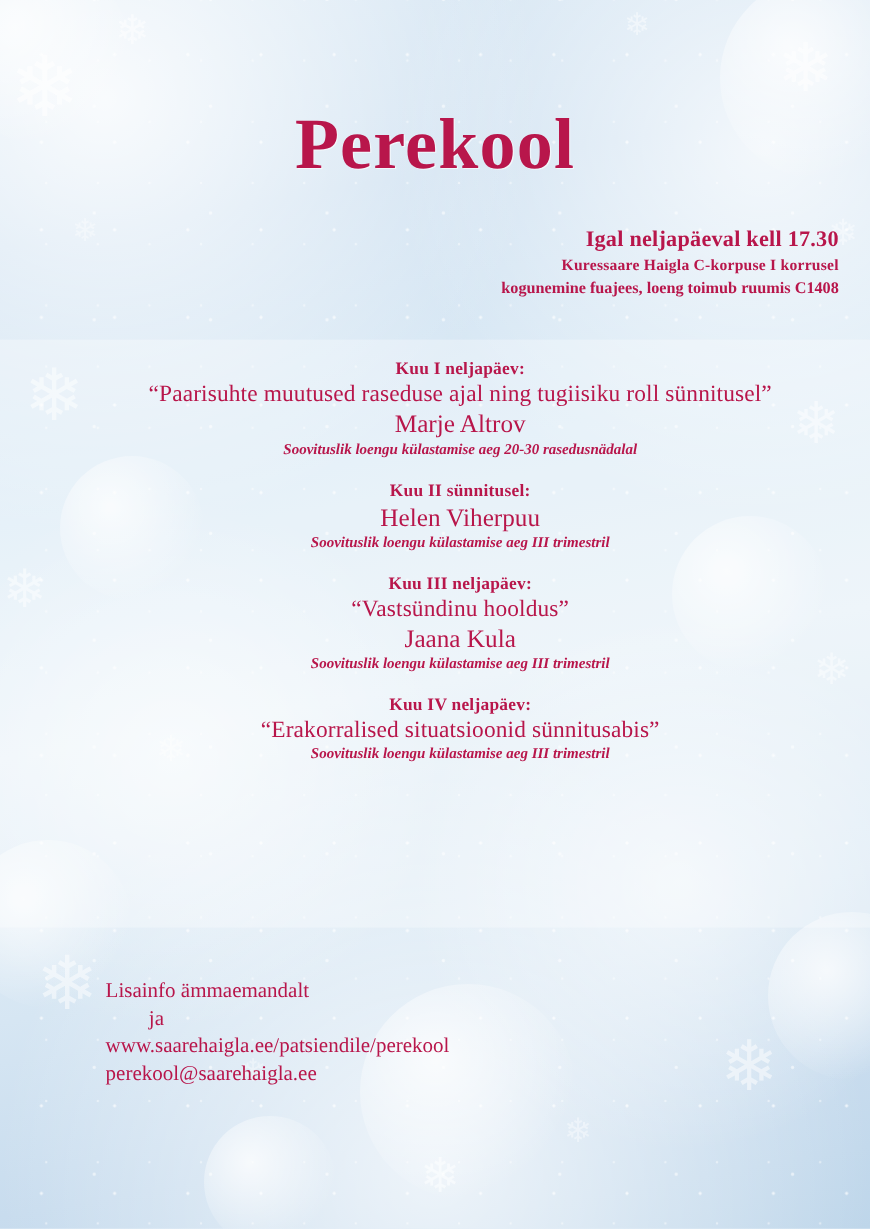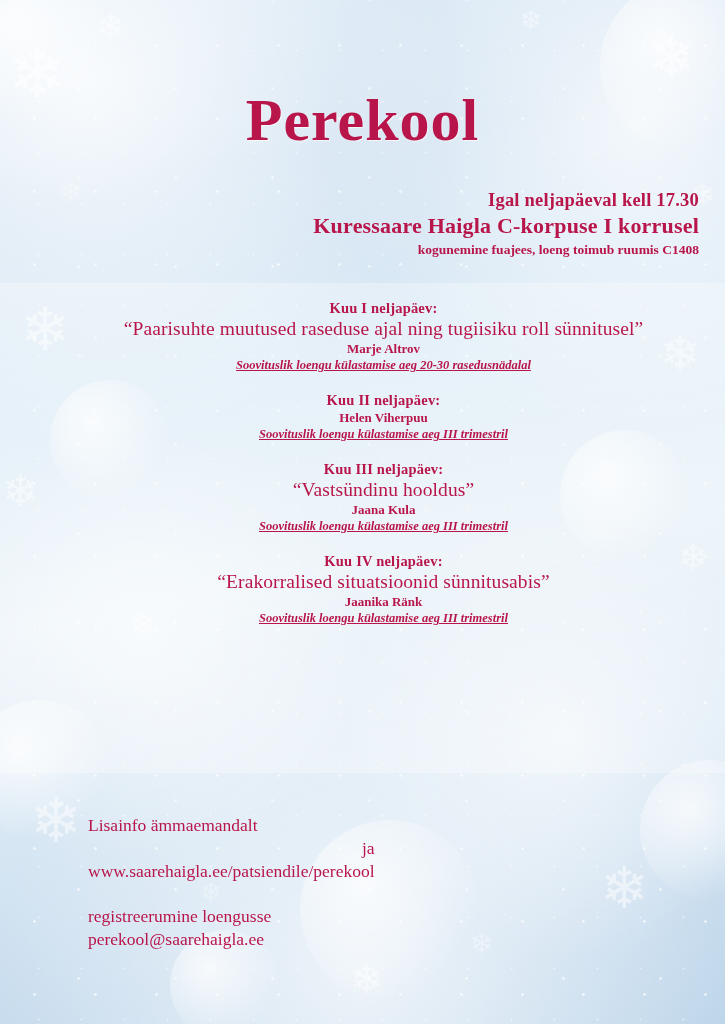--- a/index.html
+++ b/index.html
@@ -87,21 +87,21 @@
     right: 26px;
     text-align: right;
     color: #b8164b;
   }
   .meta .line1 {
     font-size: 18.5px;
     font-weight: bold;
     letter-spacing: 0.2px;
   }
   .meta .line2 {
-    font-size: 22px;
+    font-size: 13px;
     font-weight: bold;
     letter-spacing: 0.2px;
     margin-top: 2px;
   }
   .meta .line3 {
     font-size: 13.5px;
     font-weight: bold;
     margin-top: 3px;
   }
 
@@ -120,46 +120,44 @@
     letter-spacing: 0.2px;
   }
   .lec-title {
     font-size: 19.5px;
     font-weight: normal;
     color: #b8164b;
     margin-top: 1px;
     letter-spacing: 0.1px;
   }
   .lec-who {
-    font-size: 13px;
-    font-weight: bold;
+    font-size: 21px;
+    font-weight: normal;
     color: #b8164b;
     margin-top: 1px;
   }
   .lec-note {
     font-size: 12.5px;
     font-style: italic;
     font-weight: bold;
     color: #b8164b;
     margin-top: 1px;
-    text-decoration: underline;
   }
 
   .footer {
     position: absolute;
     left: 88px;
     top: 814px;
     color: #b8164b;
     font-size: 17.5px;
     line-height: 1.32;
   }
   .footer .center-ja {
     display: block;
     padding-left: 36px;
-    text-align: right;
   }
   .footer .group2 { margin-top: 22px; }
 </style>
 </head>
 <body>
 
 <div class="poster">
 
   <div class="bokeh" style="left:-40px; top:-30px; width:150px; height:150px;"></div>
   <div class="bokeh" style="left:600px; top:-20px; width:170px; height:170px;"></div>
@@ -204,44 +202,42 @@
     <div class="lectures">
 
       <div class="lecture">
         <div class="lec-when">Kuu I neljapäev:</div>
         <div class="lec-title">“Paarisuhte muutused raseduse ajal ning tugiisiku roll sünnitusel”</div>
         <div class="lec-who">Marje Altrov</div>
         <div class="lec-note">Soovituslik loengu külastamise aeg 20-30 rasedusnädalal</div>
       </div>
 
       <div class="lecture">
-        <div class="lec-when">Kuu II neljapäev:</div>
+        <div class="lec-when">Kuu II sünnitusel:</div>
         <div class="lec-who">Helen Viherpuu</div>
         <div class="lec-note">Soovituslik loengu külastamise aeg III trimestril</div>
       </div>
 
       <div class="lecture">
         <div class="lec-when">Kuu III neljapäev:</div>
         <div class="lec-title">“Vastsündinu hooldus”</div>
         <div class="lec-who">Jaana Kula</div>
         <div class="lec-note">Soovituslik loengu külastamise aeg III trimestril</div>
       </div>
 
       <div class="lecture">
         <div class="lec-when">Kuu IV neljapäev:</div>
         <div class="lec-title">“Erakorralised situatsioonid sünnitusabis”</div>
-        <div class="lec-who">Jaanika Ränk</div>
         <div class="lec-note">Soovituslik loengu külastamise aeg III trimestril</div>
       </div>
 
 
     </div>
 
     <div class="footer">
       <div>Lisainfo ämmaemandalt</div>
       <div class="center-ja">ja</div>
       <div>www.saarehaigla.ee/patsiendile/perekool</div>
-      <div class="group2">registreerumine loengusse</div>
       <div>perekool@saarehaigla.ee</div>
     </div>
 
   </div>
 </div>
 
 </body></html>

